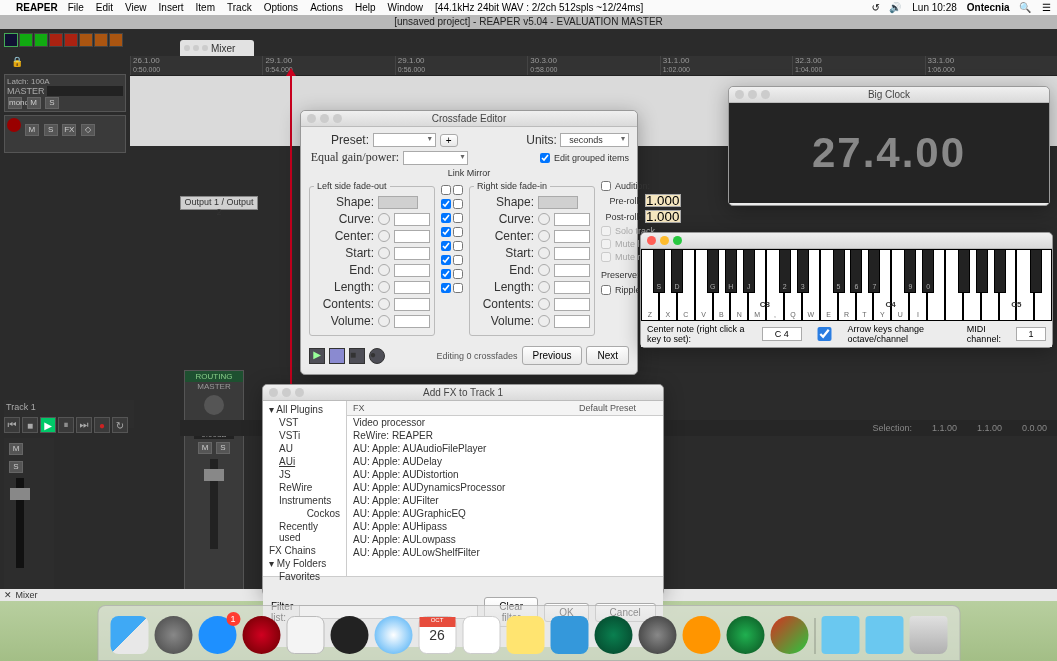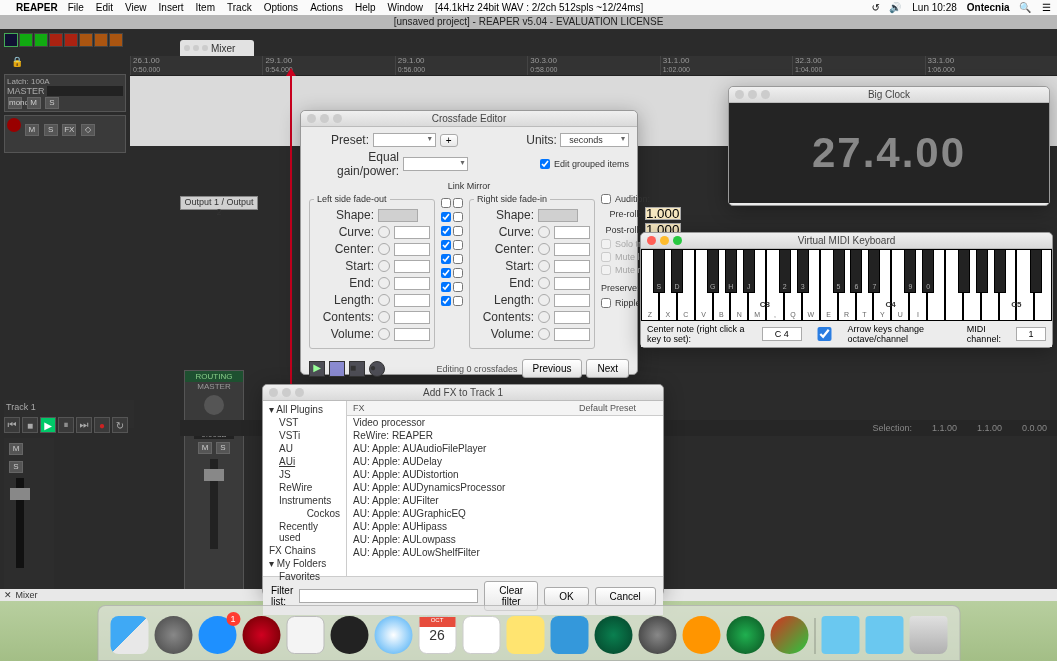--- a/index.html
+++ b/index.html
@@ -113,21 +113,21 @@
 
 
 .addfx { top: 384px; left: 262px; width: 402px; height: 212px; }
 .addfx .body { display: flex; height: 175px; font-size: 10px; background: #fff; }
 .addfx .cat { width: 84px; border-right: 1px solid #ccc; background: #fff; padding: 2px; }
 .addfx .cat div { padding: 1px 4px; color: #333; }
 .addfx .fxlist { flex: 1; overflow: hidden; }
 .addfx .fxlist .hdr { display: flex; background: #f4f4f4; border-bottom: 1px solid #ccc; font-size: 9px; color: #555; }
 .addfx .fxlist .hdr div { padding: 2px 6px; }
 .addfx .fxlist .item { padding: 1px 6px; color: #333; }
-.addfx .foot { display: flex; align-items: center; gap: 6px; padding: 4px 8px; background: #ececec; border-top: 1px solid #ccc; }
+.addfx .foot { display: flex; align-items: center; gap: 6px; padding: 20px 8px; background: #ececec; border-top: 1px solid #ccc; }
 .addfx .foot input { flex: 1; height: 14px; border: 1px solid #aaa; }
 .addfx .foot button { padding: 3px 14px; background: linear-gradient(#fff,#e8e8e8); border: 1px solid #aaa; border-radius: 3px; font-size: 10px; }
 
 
 .output-win { position: absolute; top: 196px; left: 180px; width: 78px; height: 14px; background: #d0d0d0; border: 1px solid #888; font-size: 9px; color: #333; text-align: center; }
 
 
 .dock { position: absolute; bottom: 0; left: 50%; transform: translateX(-50%); height: 56px; display: flex; align-items: flex-end; gap: 6px; padding: 4px 12px 6px; background: rgba(230,230,230,0.6); border-radius: 8px 8px 0 0; border: 1px solid rgba(160,160,160,0.6); }
 .dock .app { width: 38px; height: 38px; border-radius: 8px; position: relative; }
 .dock .sep { width: 1px; height: 36px; background: rgba(0,0,0,0.3); }
@@ -158,21 +158,21 @@
   <span class="spacer"></span>
   <span>↺</span>
   <span class="status">🔊</span>
   <span class="status">Lun 10:28</span>
   <span class="status" style="font-weight:bold;">Ontecnia</span>
   <span class="status">🔍</span>
   <span class="status">☰</span>
 </div>
 
 <div class="titlebar">
-  <span>[unsaved project] - REAPER v5.04 - EVALUATION LICENSE</span>
+  <span>[unsaved project] - REAPER v5.04 - EVALUATION MASTER</span>
 </div>
 
 <div class="workspace"></div>
 
 <div class="toolbar">
   <div class="tbtn" style="background:#113;border-color:#4a5;"></div>
   <div class="tbtn" style="background:#1a1;"></div>
   <div class="tbtn" style="background:#1a1;"></div>
   <div class="tbtn" style="background:#a21;"></div>
   <div class="tbtn" style="background:#a21;"></div>
@@ -308,21 +308,21 @@
   <div style="padding:6px 8px;">
     <div class="row">
       <span class="lbl">Preset:</span>
       <div class="combo" style="width:100px;"></div>
       <button class="btn" style="padding:0 5px;">+</button>
       <span style="flex:1;"></span>
       <span class="lbl" style="width:30px;">Units:</span>
       <div class="combo" style="width:56px;padding-left:6px;"><span style="font-size:9px;padding-left:2px;">seconds</span></div>
     </div>
     <div class="row">
-      <span class="lbl" style="width:90px;">Equal gain/power:</span>
+      <span class="lbl" style="width:90px;font-family:Liberation Serif, serif;">Equal gain/power:</span>
       <div class="combo" style="width:70px;"></div>
       <span style="flex:1;"></span>
       <input type="checkbox" checked="" class="chk" style="">
       <span style="font-size:9px;">Edit grouped items</span>
     </div>
     <div class="row" style="justify-content:center;font-size:9px;gap:30px;margin-top:2px;">
       <span>Link Mirror</span>
     </div>
     <div style="display:flex;gap:6px;">
       <fieldset style="flex:1;">
@@ -509,21 +509,20 @@
   </div>
 </div>
 
 <div class="win midi-kbd">
   <div class="win-title">
     <div class="traffic">
         <div class="t red"></div>
         <div class="t yel"></div>
         <div class="t grn"></div>
       </div>
-    <span class="title-text">Virtual MIDI Keyboard</span>
   </div>
   <div class="body">
     <div class="keys" id="piano">
         <div class="white-key">
           <div class="kl">Z</div>
         </div>
         <div class="white-key">
           <div class="kl">X</div>
         </div>
         <div class="white-key">

